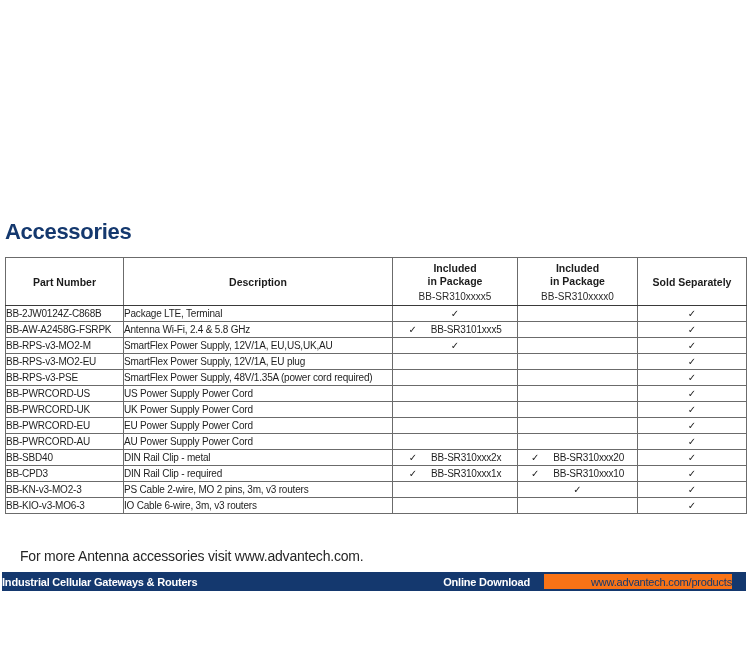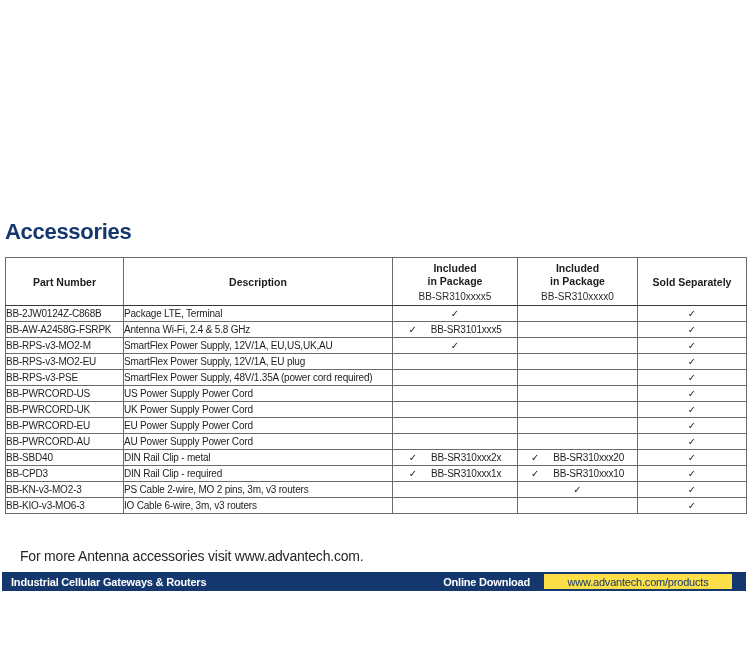--- a/index.html
+++ b/index.html
@@ -79,42 +79,41 @@
     position: absolute;
     left: 2px;
     top: 572px;
     width: 744px;
     height: 19px;
     background: #14386e;
     display: flex;
     align-items: center;
   }
   .footer-left {
-    margin-left: 9px;
     color: #ffffff;
     font-weight: bold;
     font-size: 11px;
     letter-spacing: -0.2px;
   }
   .footer-download-label {
     margin-left: auto;
     color: #ffffff;
     font-weight: bold;
     font-size: 11px;
     letter-spacing: -0.2px;
     margin-right: 14px;
   }
   .footer-url-box {
     width: 188px;
     height: 15px;
-    background: #fde047;
+    background: #f97316;
     margin-right: 14px;
     display: flex;
     align-items: center;
-    justify-content: center;
+    justify-content: flex-end;
   }
   .footer-url-box span {
     color: #14386e;
     font-size: 11px;
     letter-spacing: -0.2px;
   }
 </style>
 </head>
 <body>
 

